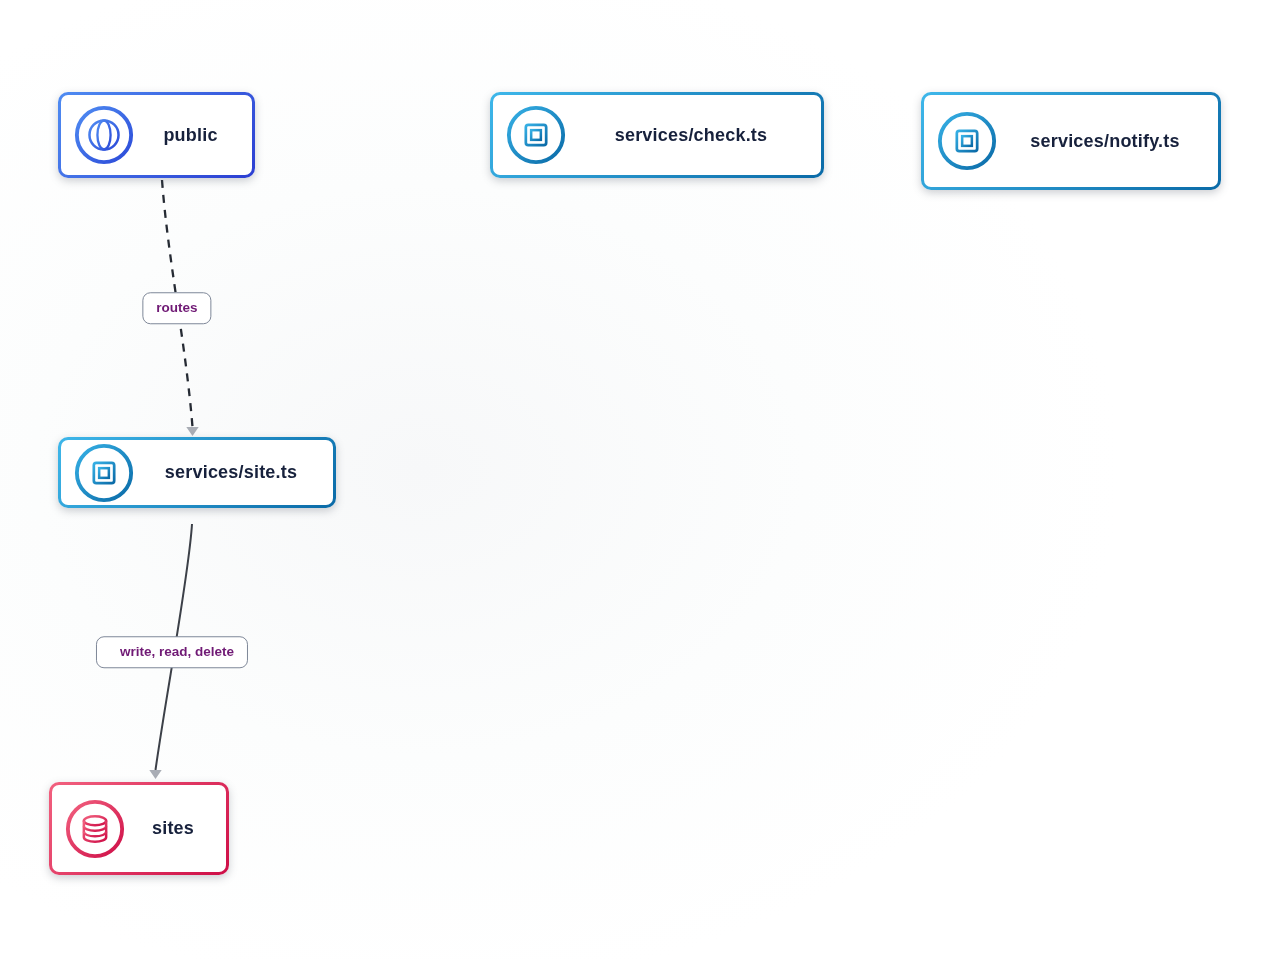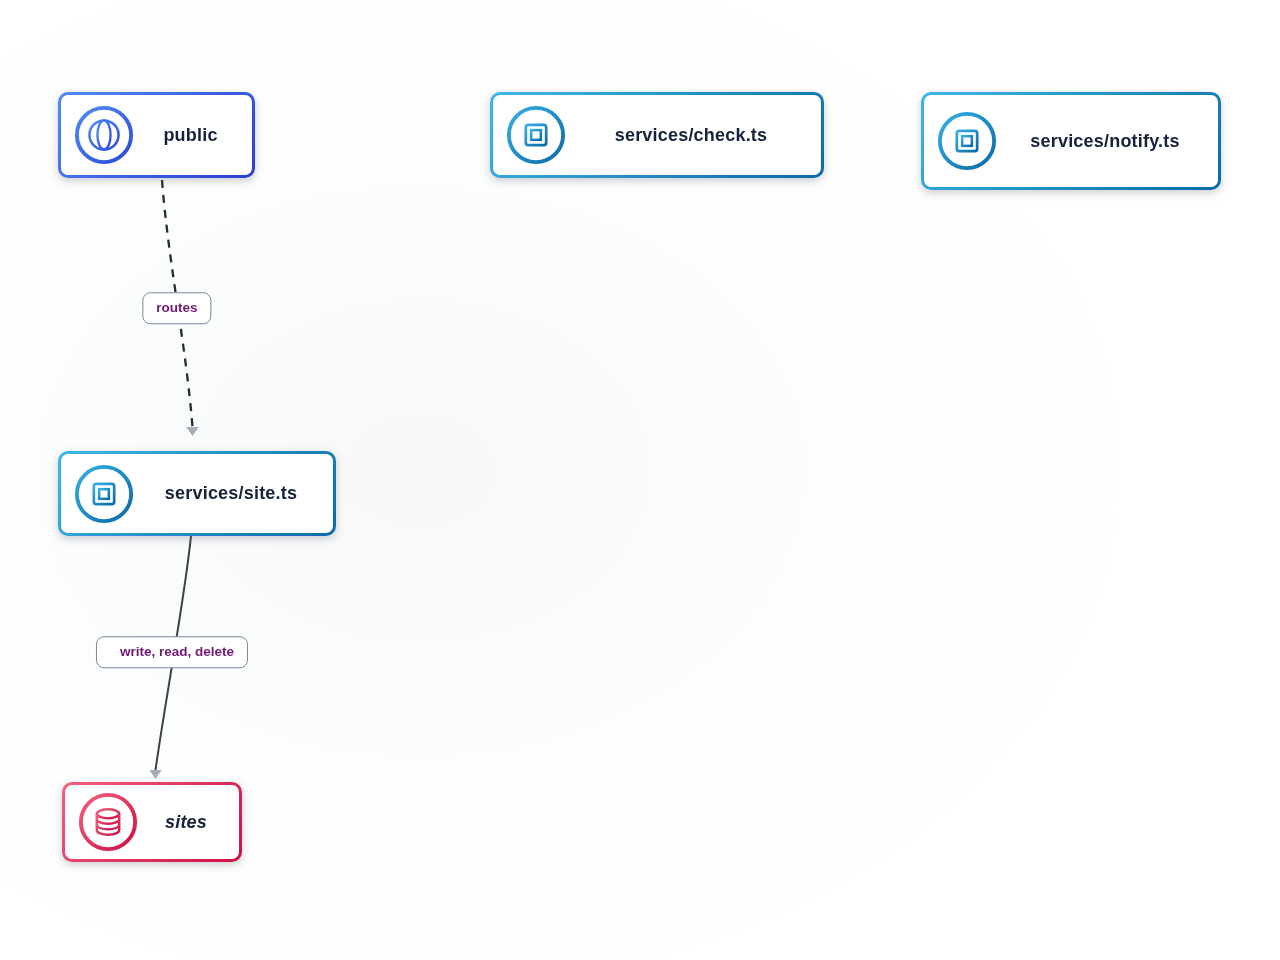--- a/index.html
+++ b/index.html
@@ -67,24 +67,24 @@
     padding: 0 12px 0 6px;
     white-space: nowrap;
   }
 
   .node-public  { left: 58px;  top: 92px;  width: 197px; height: 86px;
                   background: linear-gradient(135deg, #4f8cf2 0%, #2b3ed2 100%); }
   .node-check   { left: 490px; top: 92px;  width: 334px; height: 86px;
                   background: linear-gradient(135deg, #3eb7ea 0%, #0a6aa7 100%); }
   .node-notify  { left: 921px; top: 92px;  width: 300px; height: 98px;
                   background: linear-gradient(135deg, #3eb7ea 0%, #0a6aa7 100%); }
-  .node-site    { left: 58px;  top: 451px; width: 278px; height: 85px;
+  .node-site    { left: 58px;  top: 437px; width: 278px; height: 71px;
                   background: linear-gradient(135deg, #3eb7ea 0%, #0a6aa7 100%); }
-  .node-sites   { left: 62px;  top: 782px; width: 180px; height: 80px;
-                  background: linear-gradient(135deg, #f2617f 0%, #ce0e47 100%); font-style: italic; }
+  .node-sites   { left: 49px;  top: 782px; width: 180px; height: 93px;
+                  background: linear-gradient(135deg, #f2617f 0%, #ce0e47 100%); }
 
   .edge-label {
     position: absolute;
     transform: translate(-50%, -50%);
     background: #ffffff;
     border: 1.4px solid #7e8798;
     border-radius: 8px;
     padding: 8px 13px;
     font-size: 13.5px;
     font-weight: 600;

